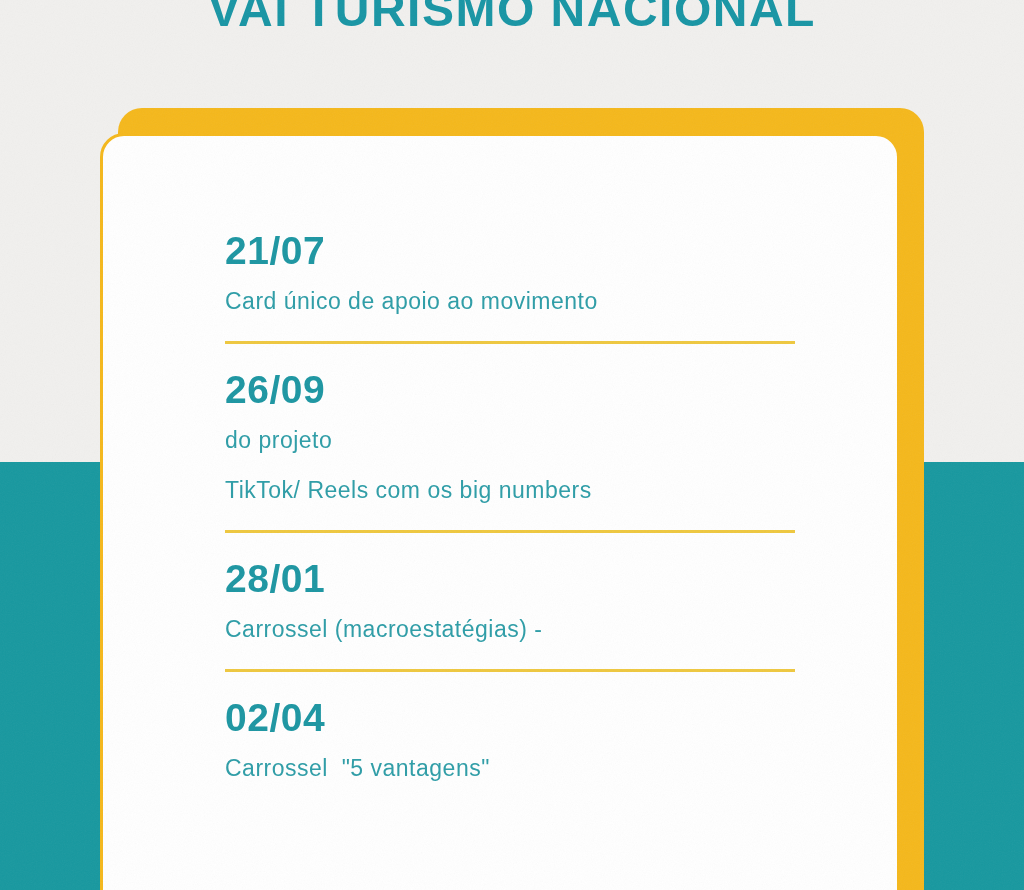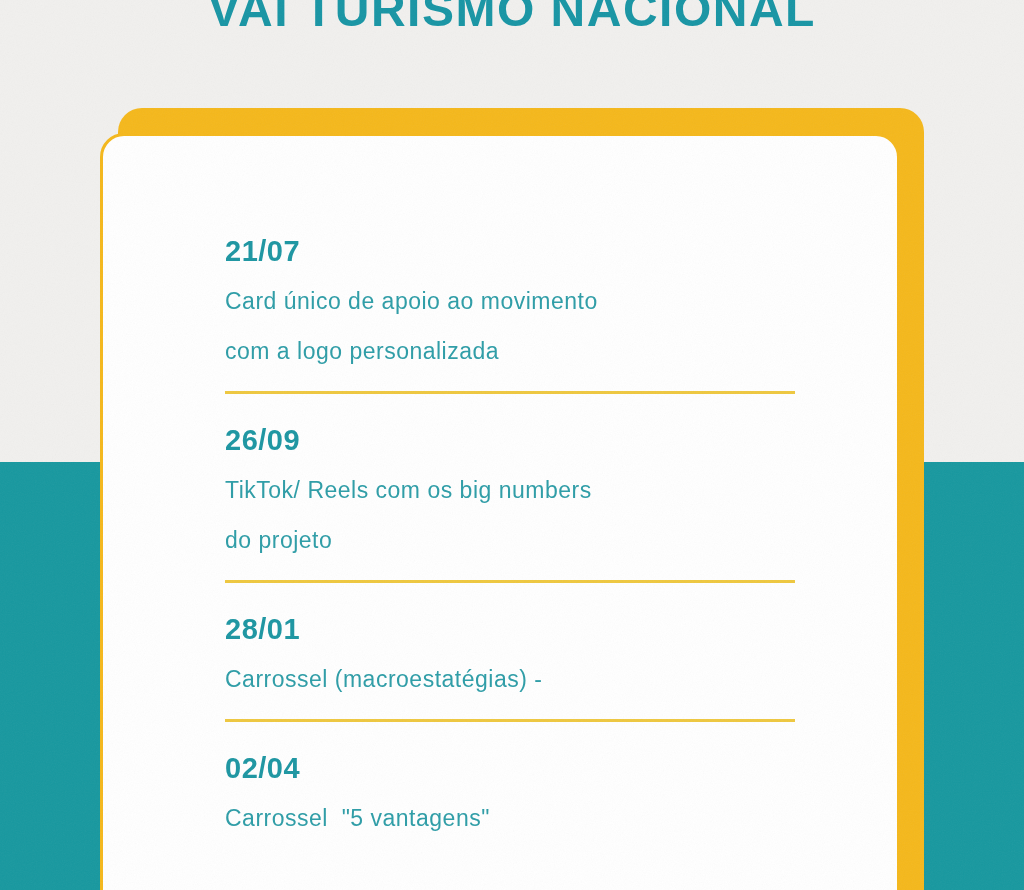--- a/index.html
+++ b/index.html
@@ -71,21 +71,21 @@
     box-sizing: content-box;
   }
 
   
   .schedule {
     position: absolute;
     left: 122px; top: 90px;
     width: 600px;
   }
   .entry-date {
-    font-size: 29px;
+    font-size: 39px;
     font-weight: bold;
     line-height: 50px;
     letter-spacing: 0.5px;
     color: #1C96A2;
   }
   .entry-line {
     font-size: 23px;
     line-height: 50px;
     letter-spacing: 0.5px;
     color: #2D9DA7;
@@ -107,28 +107,27 @@
 <h1 class="page-title">VAI TURISMO NACIONAL</h1>
 
 <div class="card-back"></div>
 
 <div class="card-front">
   <div class="schedule">
 
     <section class="entry">
       <div class="entry-date">21/07</div>
       <div class="entry-line">Card único de apoio ao movimento</div>
-      <div class="entry-line">com a logo personalizada</div>
     </section>
     <hr class="divider">
 
     <section class="entry">
       <div class="entry-date">26/09</div>
+      <div class="entry-line">do projeto</div>
       <div class="entry-line">TikTok/ Reels com os big numbers</div>
-      <div class="entry-line">do projeto</div>
     </section>
     <hr class="divider">
 
     <section class="entry">
       <div class="entry-date">28/01</div>
       <div class="entry-line">Carrossel (macroestatégias) -</div>
     </section>
     <hr class="divider">
 
     <section class="entry">

